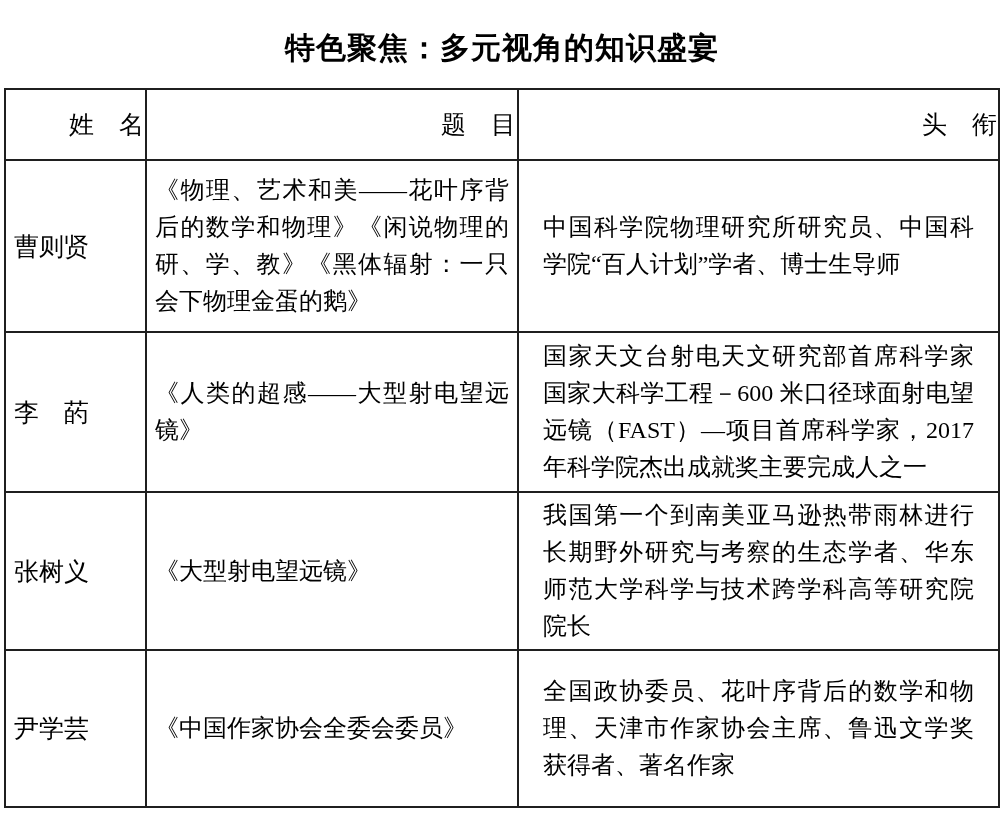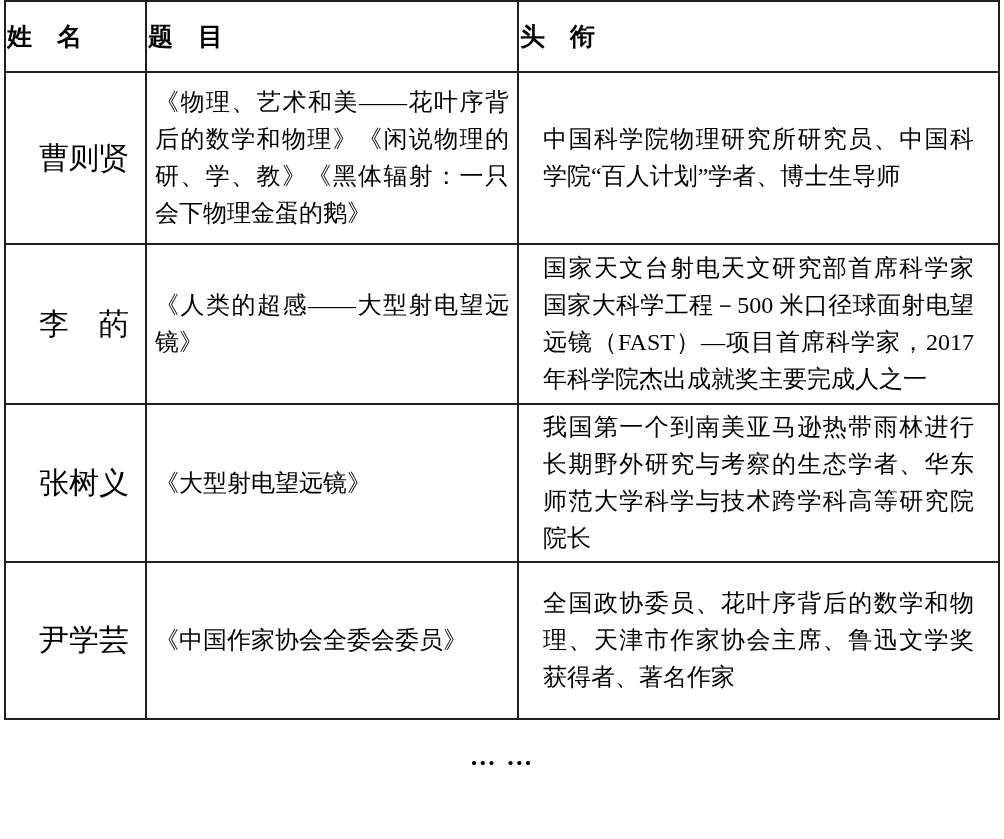--- a/index.html
+++ b/index.html
@@ -43,28 +43,28 @@
   col.c-title { width: 481px; }
 
   tr.hdr   { height: 71px;  }
   tr.row-0 { height: 170px; }
   tr.row-1 { height: 160px; }
   tr.row-2 { height: 110px; }
   tr.row-3 { height: 157px; }
 
   th.hcell {
     font-size: 25px;
-    font-weight: bold;
-    text-align: left;
+    font-weight: normal;
+    text-align: right;
     border-radius: 14px;
   }
   td.name-cell {
-    font-size: 30px;
-    text-align: right;
-    padding: 0 16px;
+    font-size: 25px;
+    text-align: left;
+    padding: 0 8px;
   }
   td.topic-cell {
     font-size: 24px;
     line-height: 37px;
     text-align: justify;
     padding: 11px 8px;
   }
   td.title-cell {
     font-size: 24px;
     line-height: 37px;
@@ -78,20 +78,21 @@
     font-weight: bold;
     line-height: 30px;
     letter-spacing: 2px;
   }
 </style>
 </head>
 <body>
 
 <div class="page">
 
+  <h1 class="doc-title">特色聚焦：多元视角的知识盛宴</h1>
 
   <table class="speakers">
     <colgroup>
       <col class="c-name">
       <col class="c-topic">
       <col class="c-title">
     </colgroup>
     <thead>
       <tr class="hdr">
         <th class="hcell">姓　名</th>
@@ -101,21 +102,21 @@
     </thead>
     <tbody>
       <tr class="row-0">
         <td class="name-cell">曹则贤</td>
         <td class="topic-cell">《物理、艺术和美——花叶序背后的数学和物理》《闲说物理的研、学、教》《黑体辐射：一只会下物理金蛋的鹅》</td>
         <td class="title-cell">中国科学院物理研究所研究员、中国科学院“百人计划”学者、博士生导师</td>
       </tr>
       <tr class="row-1">
         <td class="name-cell">李　菂</td>
         <td class="topic-cell">《人类的超感——大型射电望远镜》</td>
-        <td class="title-cell">国家天文台射电天文研究部首席科学家国家大科学工程－500 米口径球面射电望远镜（FAST）—项目首席科学家，2017 年科学院杰出成就奖主要完成人之一</td>
+        <td class="title-cell">国家天文台射电天文研究部首席科学家国家大科学工程－600 米口径球面射电望远镜（FAST）—项目首席科学家，2017 年科学院杰出成就奖主要完成人之一</td>
       </tr>
       <tr class="row-2">
         <td class="name-cell">张树义</td>
         <td class="topic-cell">《大型射电望远镜》</td>
         <td class="title-cell">我国第一个到南美亚马逊热带雨林进行长期野外研究与考察的生态学者、华东师范大学科学与技术跨学科高等研究院院长</td>
       </tr>
       <tr class="row-3">
         <td class="name-cell">尹学芸</td>
         <td class="topic-cell">《中国作家协会全委会委员》</td>
         <td class="title-cell">全国政协委员、花叶序背后的数学和物理、天津市作家协会主席、鲁迅文学奖获得者、著名作家</td>

